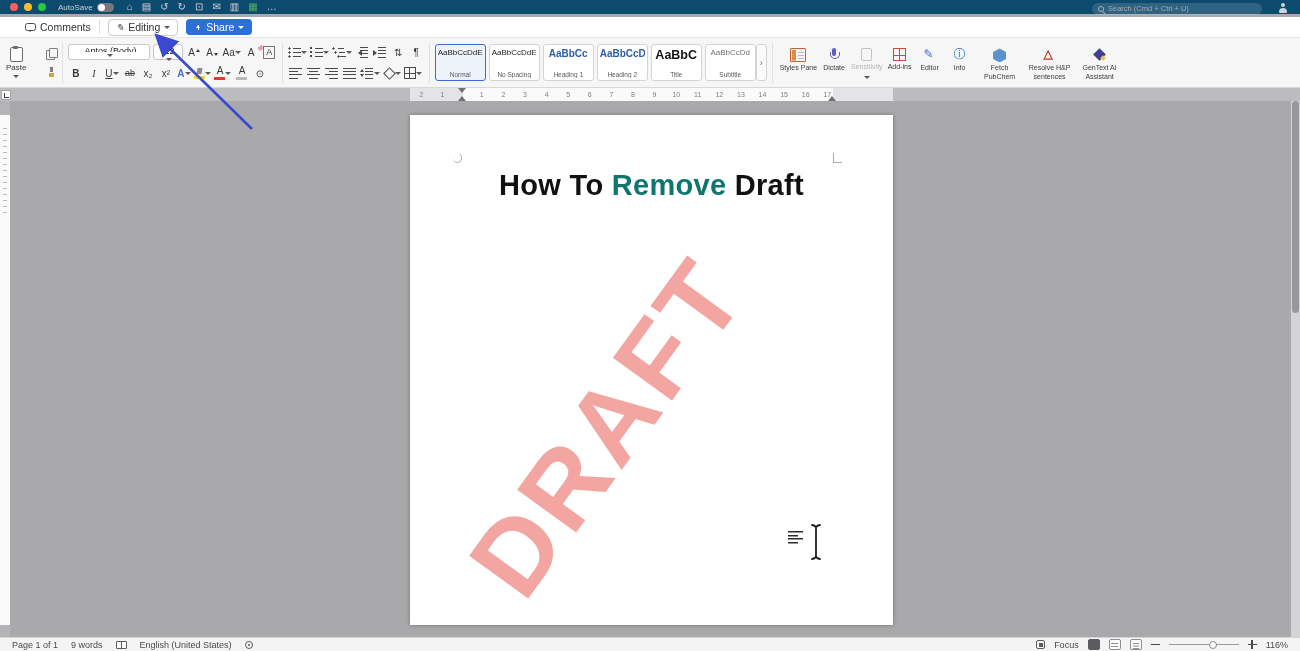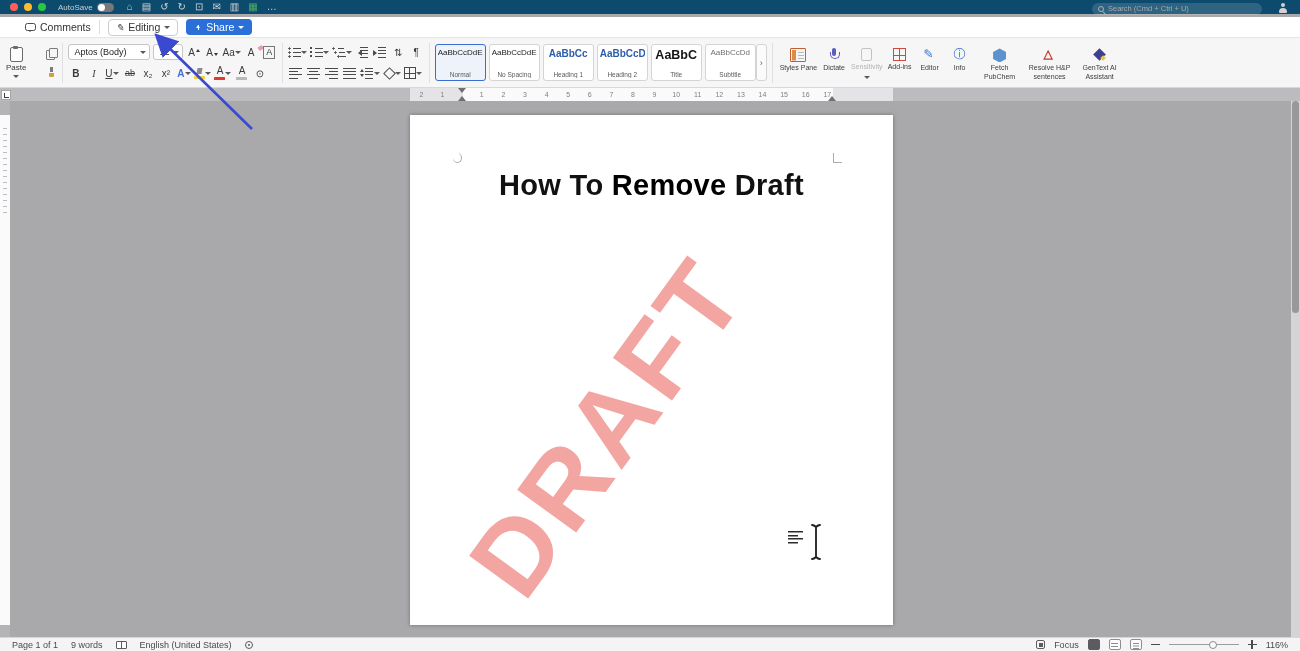--- a/index.html
+++ b/index.html
@@ -59,21 +59,21 @@
   .clip-col{display:flex;flex-direction:column;gap:8px;}
   .ic{position:relative;display:inline-block;}
   .ic-copy{width:11px;height:11px;}
   .ic-copy::before{content:"";position:absolute;left:0;top:2.5px;width:7px;height:8px;border:1px solid #7c7c7f;border-radius:1px;background:#f6f6f7;}
   .ic-copy::after{content:"";position:absolute;left:3px;top:0;width:7px;height:8px;border:1px solid #7c7c7f;border-radius:1px;background:#f6f6f7;}
   .ic-painter{width:11px;height:11px;}
   .ic-painter::before{content:"";position:absolute;left:4px;top:0;width:3px;height:5px;background:#7c7c7f;}
   .ic-painter::after{content:"";position:absolute;left:3px;top:6px;width:5px;height:4px;background:#caa04a;border-radius:0 0 1px 1px;}
   .vert{flex-direction:column;justify-content:center;gap:3px;}
   .row{display:flex;align-items:center;gap:3px;height:18px;}
-  .combo{display:flex;align-items:center;justify-content:space-between;background:#fff;border:1px solid #c6c6c9;border-radius:3px;font-size:9px;color:#222;padding:1px 3px 1px 5px;height:16px;white-space:nowrap;}
+  .combo{display:flex;align-items:center;justify-content:space-between;background:#fff;border:1px solid #c6c6c9;border-radius:3px;font-size:9px;color:#222;padding:1px 3px 1px 5px;height:16px;white-space:nowrap;flex-direction:column;}
   .fname{width:82px;}
   .fname span{overflow:hidden;max-width:64px;display:inline-block;}
   .fsize{width:30px;}
   .tbtn{display:inline-flex;align-items:center;justify-content:center;font-size:10px;color:#3a3a3c;min-width:15px;height:17px;position:relative;cursor:default;}
   .stack{display:inline-flex;flex-direction:column;align-items:center;line-height:1;}
   .cbar{width:11px;height:3px;margin-top:1px;border-radius:.5px;display:block;}
   .cbar.red{background:#e0392f;}
   .cbar.gray{background:#b9b9bc;}
   .cbar.yellow{background:#f4d23d;}
   .g-b{font-weight:700;}
@@ -529,21 +529,21 @@
   <i class="ind-right"></i>
   <i class="tabsel"></i>
 </div>
 
 <main class="docarea">
   <div class="vruler"></div>
   <div class="page">
     <i class="crop tl"></i>
     <i class="crop tr"></i>
     <div class="doc-heading">
-      <div class="h-line1"><span>How To </span><span style="color: #000000;">Remove</span><span> Draft</span></div>
+      <div class="h-line1"><span>How To </span><span style="color: #0f766e;">Remove</span><span> Draft</span></div>
     </div>
     <div class="watermark" style="color: rgb(243, 165, 161);">DRAFT</div>
     <div class="ct-icon"></div>
     <svg class="ibeam" width="16" height="40" viewBox="0 0 16 40">
       <path d="M4 3 C6 3 7 4 8 5 C9 4 10 3 12 3 M8 5 L8 35 M4 37 C6 37 7 36 8 35 C9 36 10 37 12 37" stroke="#1d1d1f" stroke-width="1.8" fill="none" stroke-linecap="round"></path>
     </svg>
   </div>
   <div class="scroll-track"></div>
   <div class="scroll-thumb"></div>
 </main>

